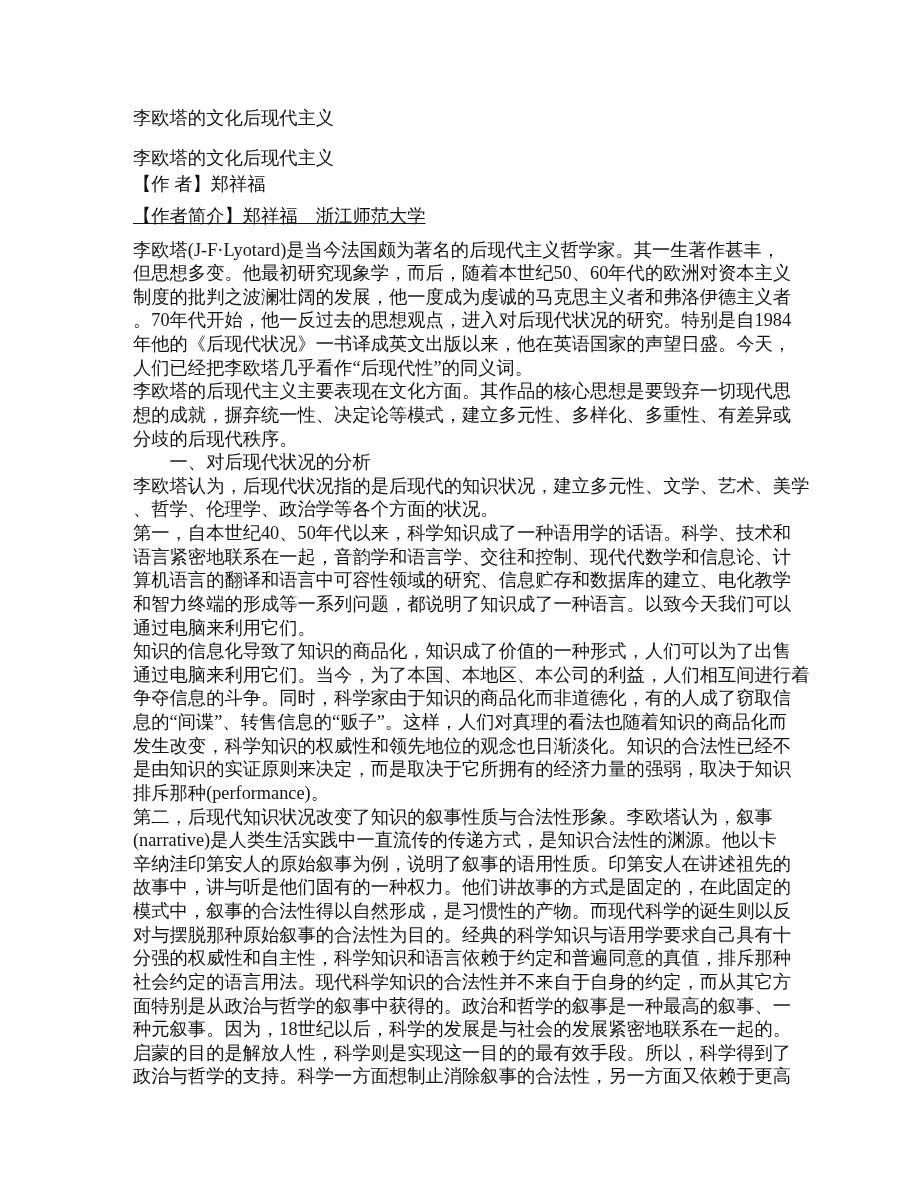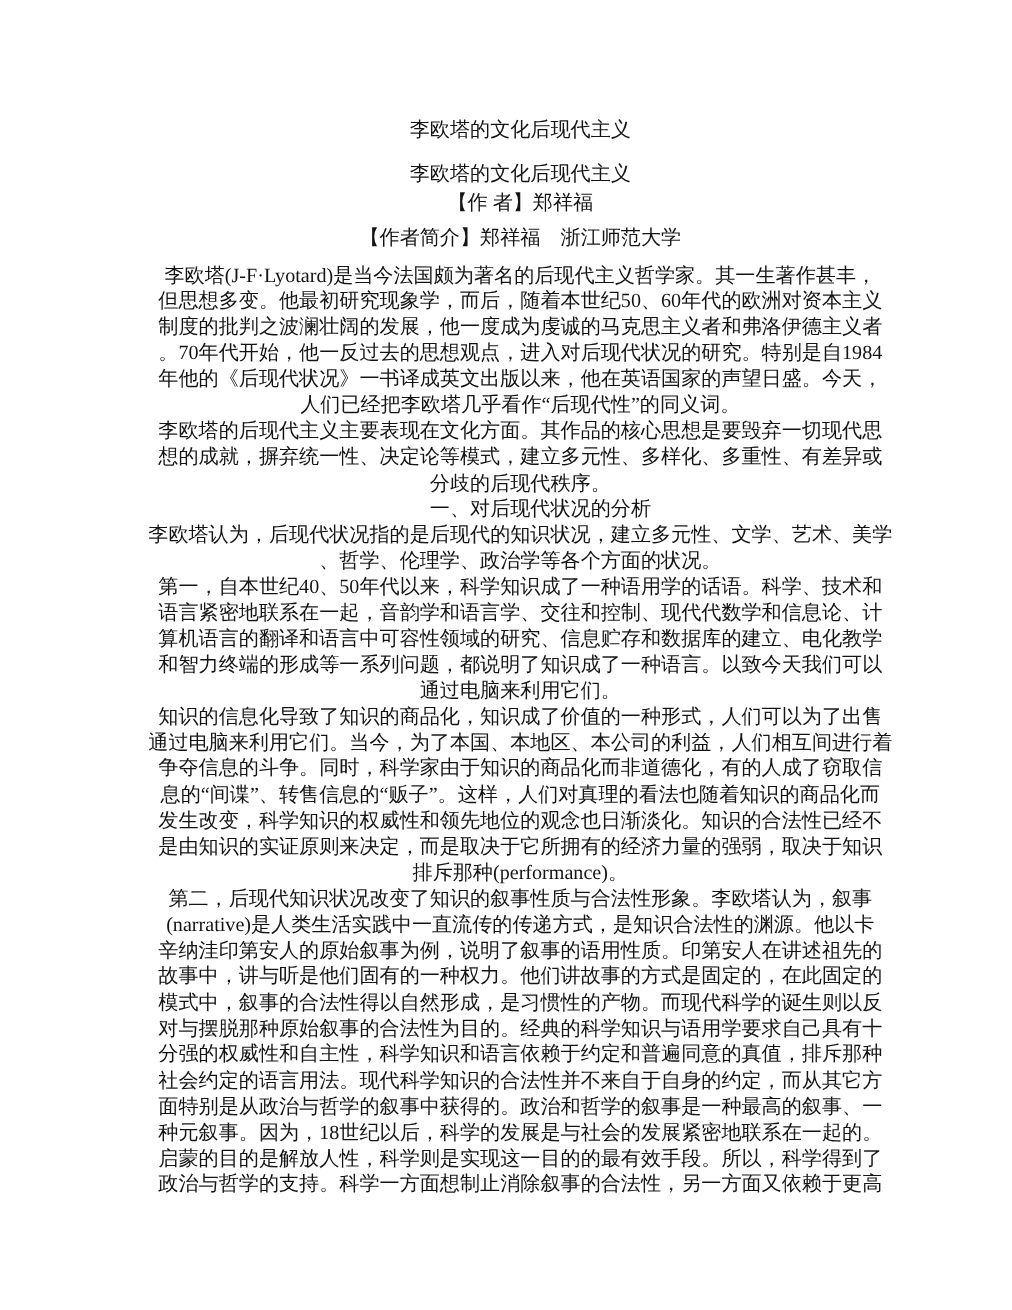--- a/index.html
+++ b/index.html
@@ -21,26 +21,25 @@
     width: 680px;
     color: #141414;
     font-family: "Liberation Serif", "DejaVu Serif", serif;
     font-size: 18.3px;
     line-height: 23.63px;
     font-weight: 400;
   }
   .line {
     white-space: pre;
     height: 23.63px;
-    text-align: center;
   }
   .doc-title      { margin-bottom: 16px; }
   .doc-title-2    { margin-bottom: 3px;  }
   .author-line    { margin-bottom: 8px;  }
-  .author-intro   { margin-bottom: 10px; }
+  .author-intro   { margin-bottom: 10px; text-decoration: underline; }
 </style>
 </head>
 <body>
 
 <div class="page">
   <div class="doc">
 
     <div class="line doc-title">李欧塔的文化后现代主义</div>
 
     <div class="line doc-title-2">李欧塔的文化后现代主义</div>

